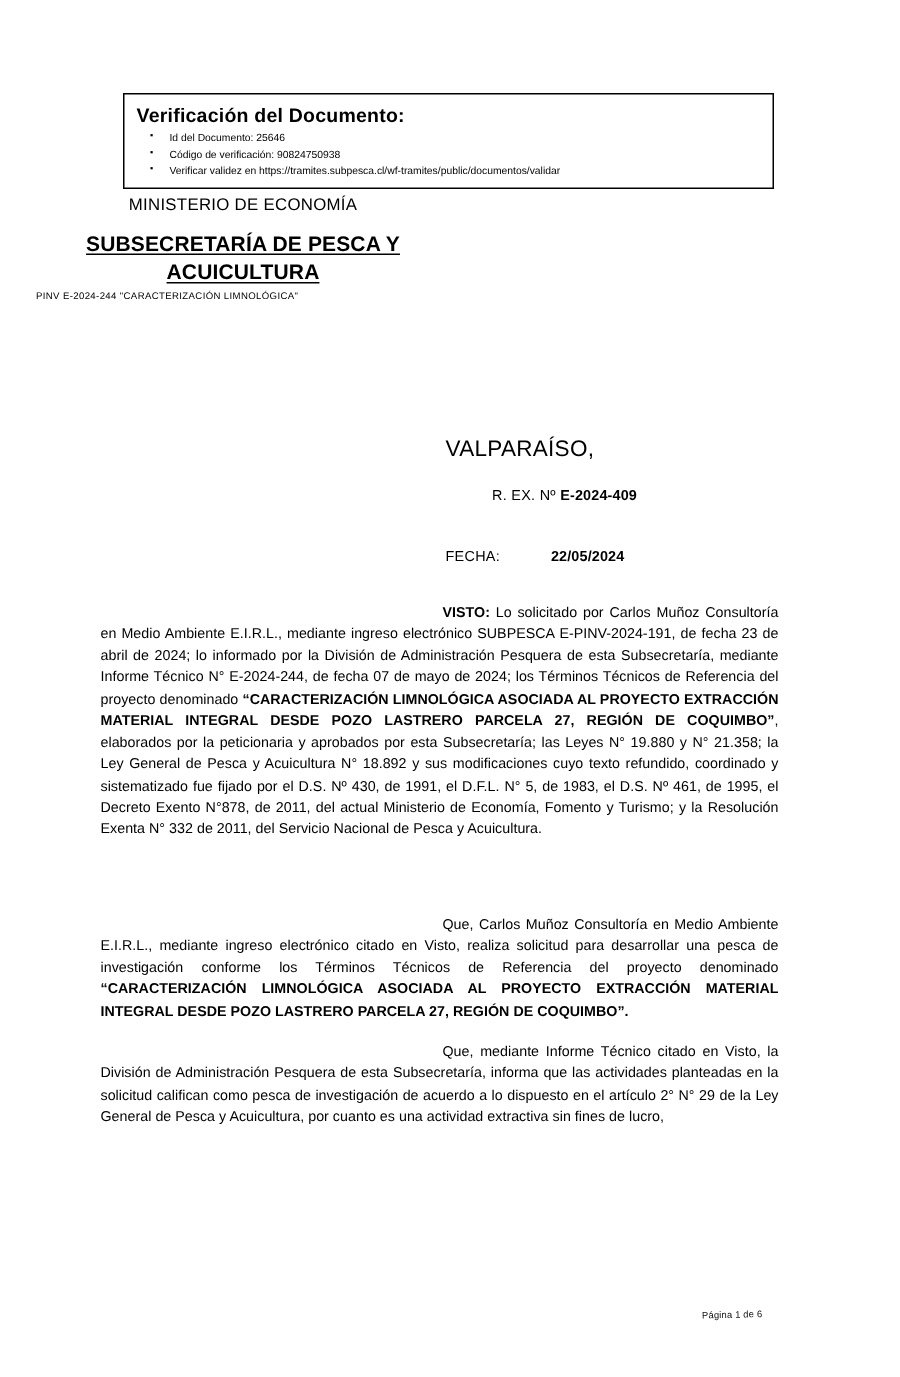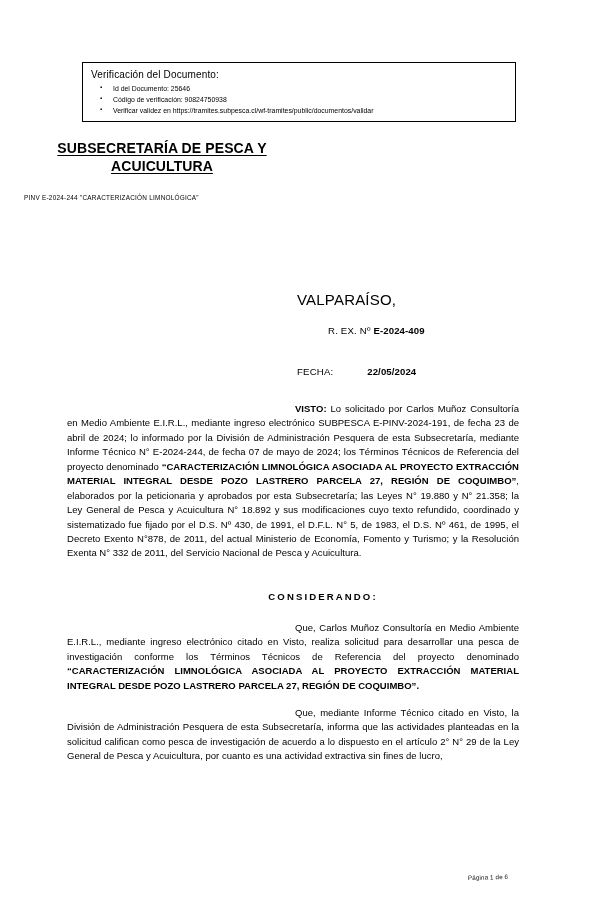--- a/index.html
+++ b/index.html
@@ -27,22 +27,22 @@
     position: absolute;
     left: 82px;
     top: 62px;
     width: 434px;
     box-sizing: border-box;
     border: 1.3px solid #000;
     padding: 5px 4px 5px 8px;
     background: #fff;
   }
   .verif-title {
-    font-size: 10px;
-    font-weight: normal;
+    font-size: 13px;
+    font-weight: bold;
     letter-spacing: 0.15px;
     line-height: 1.35;
     margin-bottom: 1px;
   }
   .verif-list {
     list-style: none;
     margin: 0;
     padding: 0 0 0 22px;
   }
   .verif-list li {
@@ -194,20 +194,21 @@
         <span>Código de verificación: 90824750938</span>
       </li>
       <li>
         <span class="bullet">▪</span>
         <span>Verificar validez en https://tramites.subpesca.cl/wf-tramites/public/documentos/validar</span>
       </li>
     </ul>
   </div>
 
   <div class="letterhead">
+    <div class="lh-line1">MINISTERIO DE ECONOMÍA</div>
     <div class="lh-sub">
       <span>SUBSECRETARÍA DE PESCA Y</span><br>
       <span>ACUICULTURA</span>
     </div>
   </div>
 
   <div class="pinv-ref">PINV E-2024-244 "CARACTERIZACIÓN LIMNOLÓGICA"</div>
 
 
   <div class="city">VALPARAÍSO,</div>
@@ -221,21 +222,20 @@
   </div>
 
   <div class="body-wrap">
 
     <p class="para">
       <span class="lead-indent"></span><b>VISTO:</b><span> Lo solicitado por Carlos Muñoz Consultoría en Medio Ambiente E.I.R.L., mediante ingreso electrónico SUBPESCA E-PINV-2024-191, de fecha 23 de abril de 2024; lo informado por la División de Administración Pesquera de esta Subsecretaría, mediante Informe Técnico N° E-2024-244, de fecha 07 de mayo de 2024; los Términos Técnicos de Referencia del proyecto denominado </span><b>“CARACTERIZACIÓN LIMNOLÓGICA ASOCIADA AL PROYECTO EXTRACCIÓN MATERIAL INTEGRAL DESDE POZO LASTRERO PARCELA 27, REGIÓN DE COQUIMBO”</b><span>, elaborados por la peticionaria y aprobados por esta Subsecretaría; las Leyes N° 19.880 y N° 21.358; la Ley General de Pesca y Acuicultura N° 18.892 y sus modificaciones cuyo texto refundido, coordinado y sistematizado fue fijado por el D.S. Nº 430, de 1991, el D.F.L. N° 5, de 1983, el D.S. Nº 461, de 1995, el Decreto Exento N°878, de 2011, del actual Ministerio de Economía, Fomento y Turismo; y la Resolución Exenta N° 332 de 2011, del Servicio Nacional de Pesca y Acuicultura.</span>
     </p>
 
     <div class="spacer-lg"></div>
 
-    <p class="considerando">CONSIDERANDO:</p>
 
     <div class="spacer-md"></div>
 
     <p class="para">
       <span class="lead-indent"></span><span>Que, Carlos Muñoz Consultoría en Medio Ambiente E.I.R.L., mediante ingreso electrónico citado en Visto, realiza solicitud para desarrollar una pesca de investigación conforme los Términos Técnicos de Referencia del proyecto denominado </span><b>“CARACTERIZACIÓN LIMNOLÓGICA ASOCIADA AL PROYECTO EXTRACCIÓN MATERIAL INTEGRAL DESDE POZO LASTRERO PARCELA 27, REGIÓN DE COQUIMBO”</b><b>.</b>
     </p>
 
     <div class="spacer-sm"></div>
 
     <p class="para">

